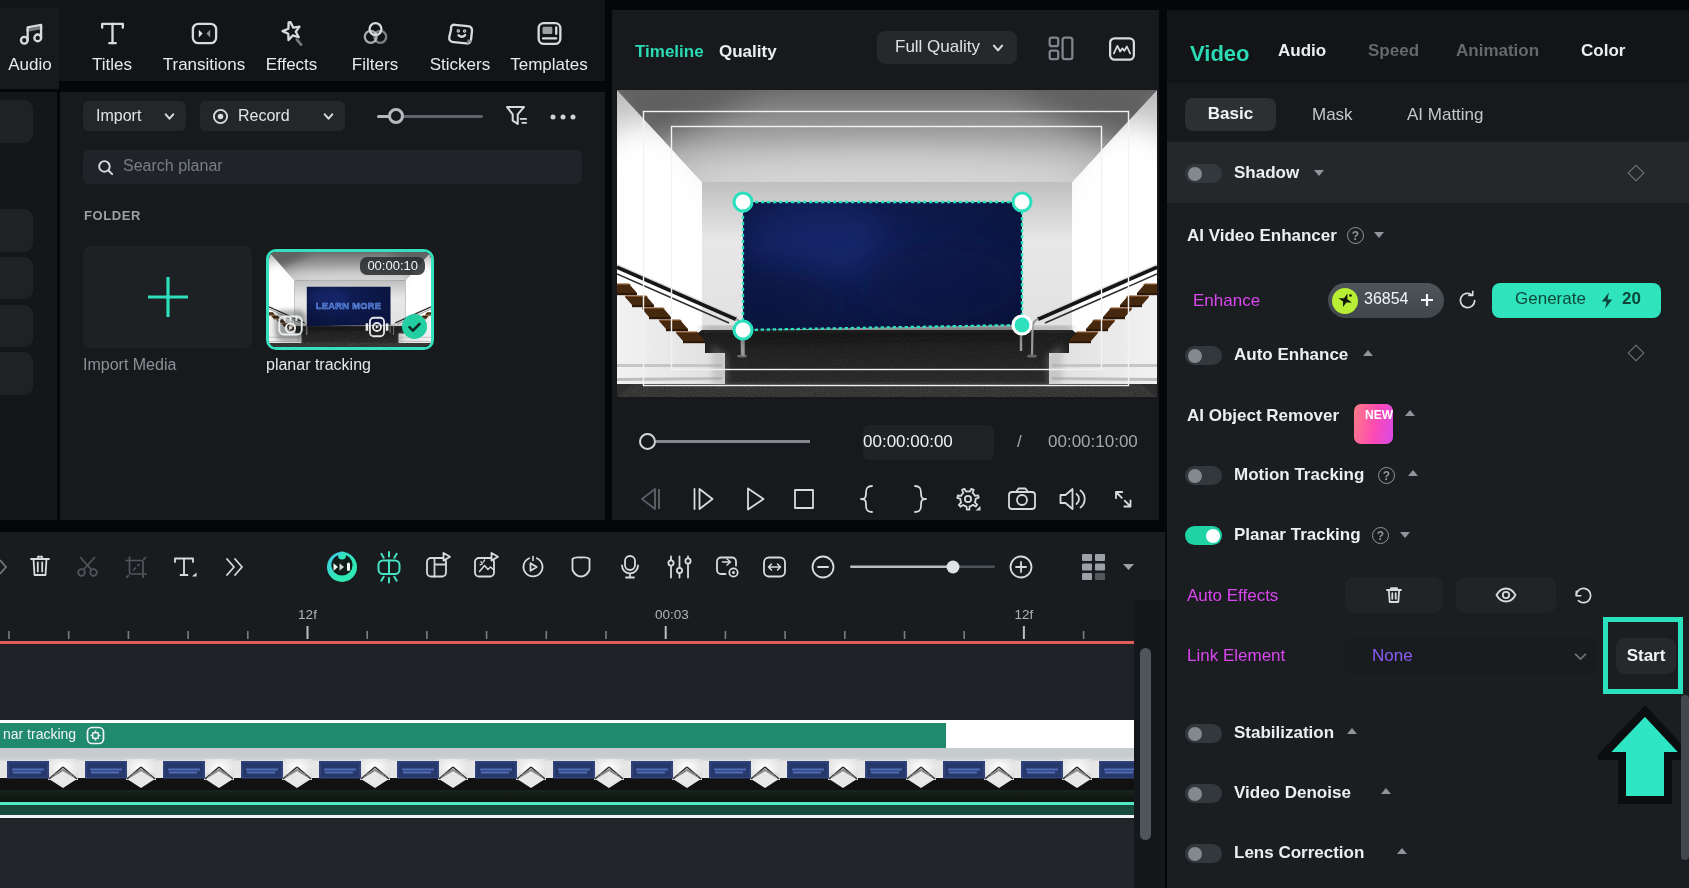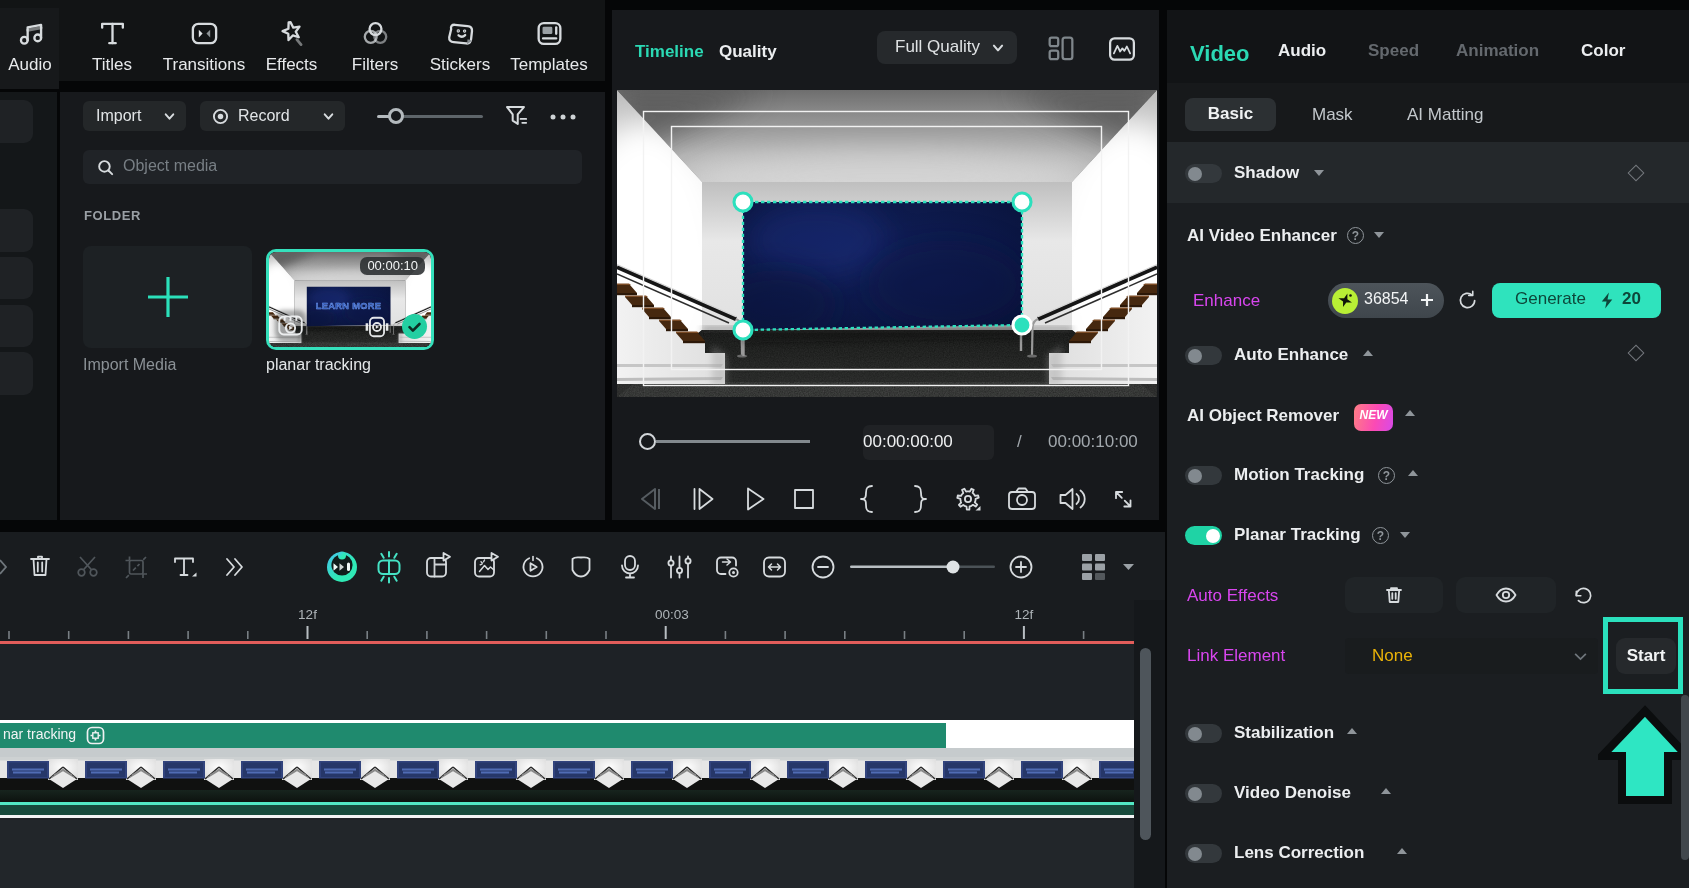--- a/index.html
+++ b/index.html
@@ -105,21 +105,21 @@
 <svg class="abs" style="left:548px;top:112px" width="30" height="10" viewBox="0 0 30 10">
       <circle cx="5" cy="5" r="2.5" fill="#cfd3d6"></circle>
       <circle cx="15" cy="5" r="2.5" fill="#cfd3d6"></circle>
       <circle cx="25" cy="5" r="2.5" fill="#cfd3d6"></circle>
     </svg>
 <div class="abs" style="left:83px;top:150px;width:499px;height:34px;background:#202327;border-radius:6px">
 <svg class="abs" style="left:13px;top:8px" width="19" height="19" viewBox="0 0 18 18">
         <circle cx="8" cy="8" r="5" class="ic" stroke-width="1.6"></circle>
         <path d="M11.8 11.8L15.3 15.3" class="ic" stroke-width="1.6"></path>
       </svg>
-<div class="abs" style="left:40px;top:7px;color:#787f85;font-size:16px">Object media</div>
+<div class="abs" style="left:40px;top:7px;color:#787f85;font-size:16px">Search planar</div>
 </div>
 <div class="abs" style="left:84px;top:208px;color:#9aa0a5;font-size:13px;font-weight:700;letter-spacing:.6px">FOLDER</div>
 <div class="abs" style="left:83px;top:246px;width:169px;height:102px;background:#1d2124;border-radius:8px">
 <svg class="abs" style="left:57px;top:23px" width="56" height="56" viewBox="0 0 56 56">
         <path d="M28 8v40M8 28h40" stroke="#2be0ba" stroke-width="3.2"></path>
       </svg>
 </div>
 <div class="abs" style="left:83px;top:356px;color:#8b9196;font-size:16px">Import Media</div>
 
 <div class="abs" style="left:266px;top:249px;width:168px;height:101px;border:3px solid #35e0bc;border-radius:10px;background:#0c0d10;overflow:hidden">
@@ -420,21 +420,21 @@
 </div>
 
 <div class="tgl" style="left:1185px;top:346px">
       <i></i>
     </div>
 <div class="rlab" style="left:1234px;top:345px">Auto Enhance</div>
 <div class="car up" style="left:1363px;top:350px"></div>
 <div class="dia" style="left:1630px;top:347px"></div>
 
 <div class="rlab" style="left:1187px;top:406px">AI Object Remover</div>
-<div class="abs" style="left:1354px;top:404px;width:39px;height:27px;border-radius:7px;background:linear-gradient(100deg,#ff7d85 0%,#fb4ab4 55%,#d84ae8 100%);color:#fff;font-size:12px;font-style:italic;font-weight:700;text-align:center;line-height:23px">NEW</div>
+<div class="abs" style="left:1354px;top:404px;width:39px;height:40px;border-radius:7px;background:linear-gradient(100deg,#ff7d85 0%,#fb4ab4 55%,#d84ae8 100%);color:#fff;font-size:12px;font-weight:700;text-align:right;line-height:23px">NEW</div>
 <div class="car up" style="left:1405px;top:410px"></div>
 
 <div class="tgl" style="left:1185px;top:466px">
       <i></i>
     </div>
 <div class="rlab" style="left:1234px;top:465px">Motion Tracking</div>
 <div class="qm" style="left:1378px;top:467px">?</div>
 <div class="car up" style="left:1408px;top:470px"></div>
 
 <div class="tgl on" style="left:1185px;top:526px">
@@ -463,21 +463,21 @@
 </div>
 <svg class="abs" style="left:1573px;top:585px" width="21" height="21" viewBox="0 0 22 22">
       <g class="ic" stroke-width="1.9">
         <path d="M3.5 11a7.5 7.5 0 1 1 2.2 5.3"></path>
         <path d="M3.5 6.5v4.7h4.7" stroke-width="1.7" fill="none"></path>
       </g>
     </svg>
 
 <div class="glab" style="left:1187px;top:646px">Link Element</div>
 <div class="abs" style="left:1345px;top:638px;width:253px;height:36px;background:#191c1e;border-radius:4px">
- <div class="abs" style="left:27px;top:8px;color:#eab308;font-size:17px">None</div>
+ <div class="abs" style="left:27px;top:8px;color:#8b5cf6;font-size:17px">None</div>
  <svg class="abs" style="right:10px;top:13px" width="15" height="12" viewBox="0 0 14 11">
         <path d="M2 2.5l5 5 5-5" stroke="#6f767c" stroke-width="1.6" fill="none"></path>
       </svg>
 </div>
 <div class="abs" style="left:1603px;top:617px;width:80px;height:77px;border:5px solid #2be0bd"></div>
 <div class="abs" style="left:1616px;top:638px;width:60px;height:36px;background:#26292c;border-radius:9px;color:#f2f4f5;font-size:17px;font-weight:700;text-align:center;line-height:35px">Start</div>
 
 <div class="tgl" style="left:1185px;top:724px">
       <i></i>
     </div>

